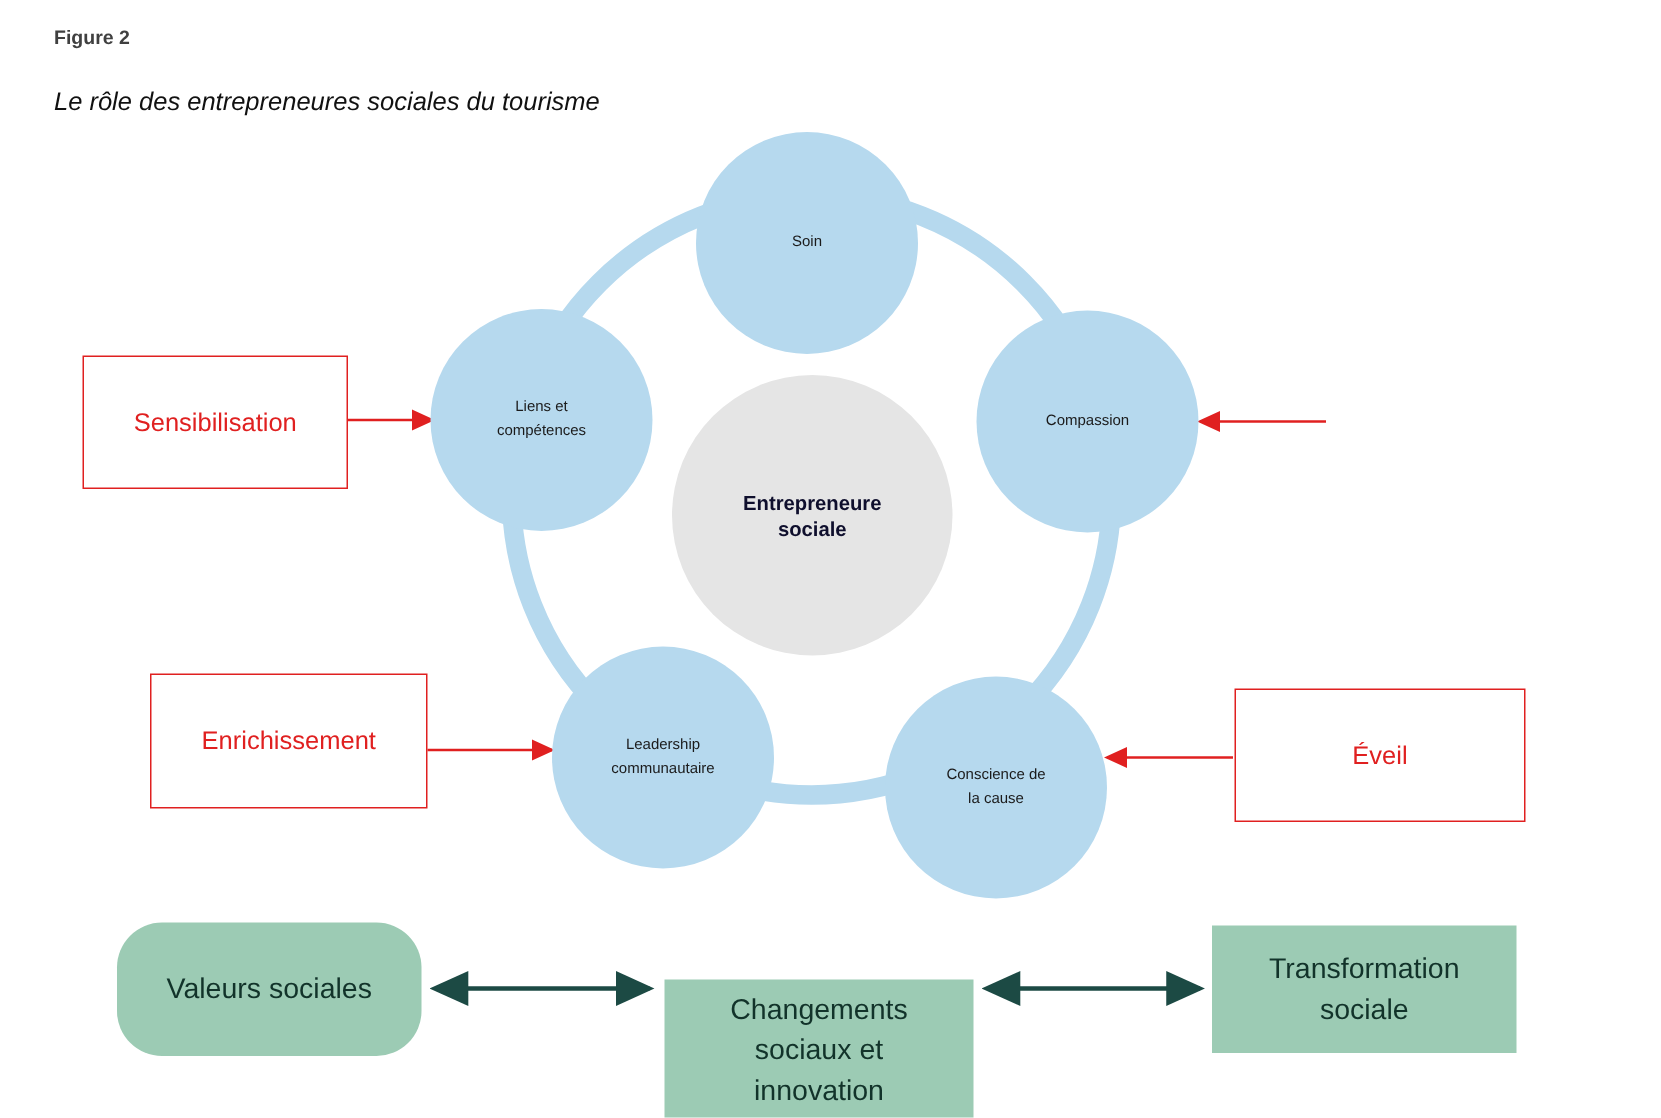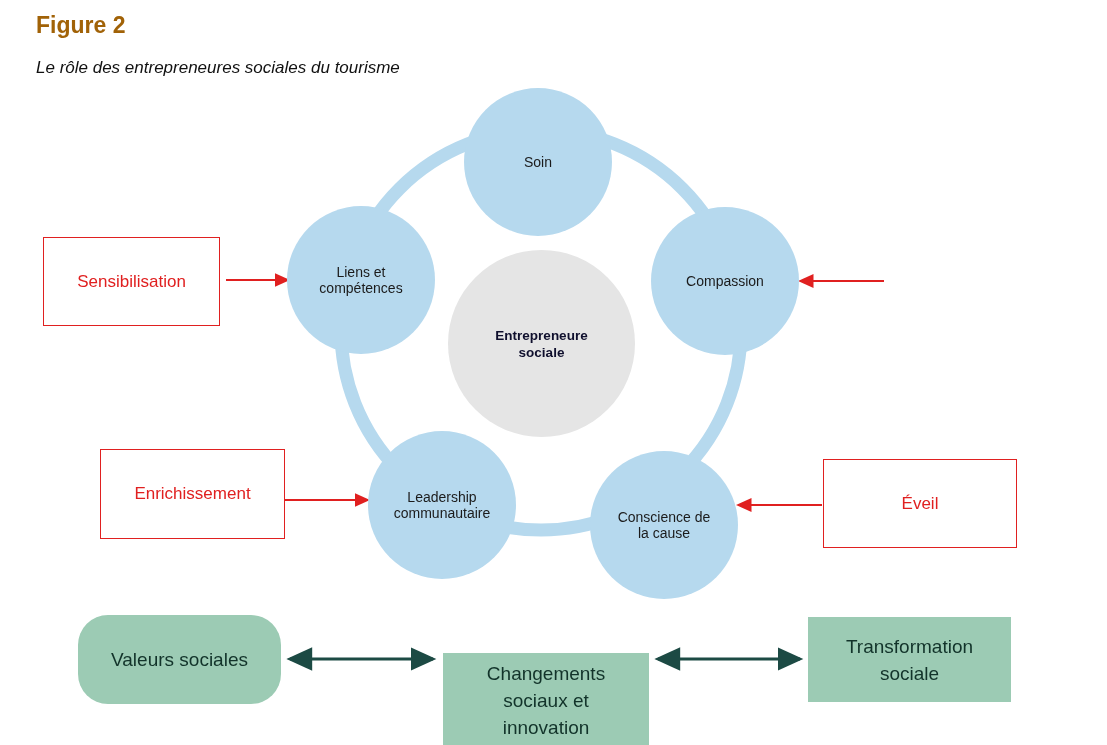--- a/index.html
+++ b/index.html
@@ -16,23 +16,23 @@
     overflow: hidden;
   }
 
   
   #figure-header {
     position: absolute;
     left: 36px;
     top: 14px;
   }
   #figure-label {
-    font-size: 23px;
+    font-size: 13px;
     font-weight: bold;
-    color: #a16207;
+    color: #404040;
     line-height: 22px;
   }
   #figure-subtitle {
     font-size: 17px;
     font-style: italic;
     color: #111111;
     line-height: 24px;
     margin-top: 20px;
   }
 
@@ -55,21 +55,21 @@
 
   .node-circle {
     position: absolute;
     border-radius: 50%;
     background: #b6d9ee;
     display: flex;
     align-items: center;
     justify-content: center;
     text-align: center;
     color: #1b1b1b;
-    font-size: 14px;
+    font-size: 10px;
     line-height: 16px;
   }
   .node-circle span {
     display: block;
     padding: 0 8px;
   }
 
   #node-center {
     background: #e5e5e5;
     font-weight: bold;
@@ -174,21 +174,21 @@
     </span>
   </div>
 
   <div class="node-circle" id="node-center" style="left:448px; top:250px; width:187px; height:187px;">
     <span>
       <span>Entrepreneure</span>
       <span>sociale</span>
     </span>
   </div>
 
-  <div class="red-box" style="left:43px; top:237px; width:175px; height:87px;">
+  <div class="red-box" style="left:55px; top:237px; width:175px; height:87px;">
     <span>Sensibilisation</span>
   </div>
 
 
   <div class="red-box" style="left:100px; top:449px; width:183px; height:88px;align-items:center;">
     <span>Enrichissement</span>
   </div>
 
   <div class="red-box" style="left:823px; top:459px; width:192px; height:87px;">
     <span>Éveil</span>

